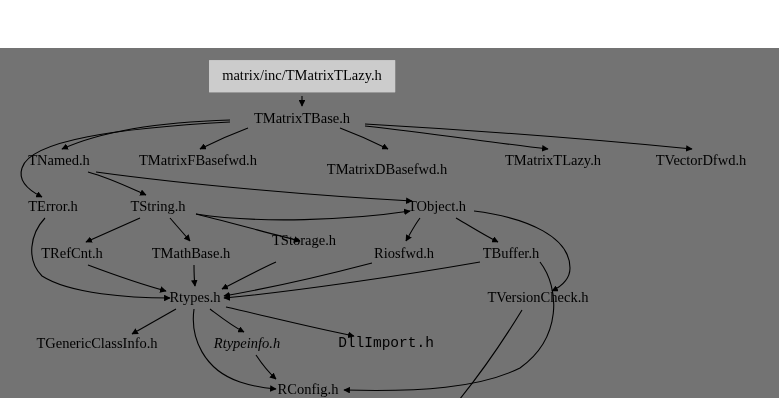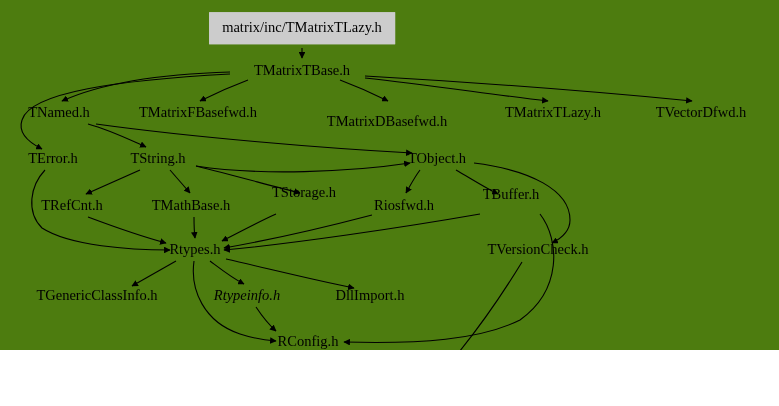--- a/index.html
+++ b/index.html
@@ -4,23 +4,24 @@
 <style>
   html, body {
     margin: 0;
     padding: 0;
     background: #ffffff;
   }
   #canvas {
     position: relative;
     width: 779px;
     height: 350px;
-    background: #4d7c0f;
+    background: #737373;
     overflow: hidden;
     font-family: "Liberation Serif", "DejaVu Serif", serif;
+    margin-top: 48px;
   }
   #edges {
     position: absolute;
     left: 0;
     top: 0;
     width: 779px;
     height: 406px;
   }
   .node {
     position: absolute;
@@ -91,22 +92,22 @@
       <div class="node plain" style="left: 387px; top: 121px; text-align: center;">TMatrixDBasefwd.h</div>
       <div class="node plain" style="left: 553px; top: 112px;">TMatrixTLazy.h</div>
       <div class="node plain" style="left: 701px; top: 112px;">TVectorDfwd.h</div>
       <div class="node plain" style="left: 53px; top: 158px;">TError.h</div>
       <div class="node plain" style="left: 158px; top: 158px;">TString.h</div>
       <div class="node plain" style="left: 437px; top: 158px;">TObject.h</div>
       <div class="node plain" style="left: 72px; top: 205px;">TRefCnt.h</div>
       <div class="node plain" style="left: 191px; top: 205px;">TMathBase.h</div>
       <div class="node plain" style="left: 304px; top: 192px;">TStorage.h</div>
       <div class="node plain" style="left: 404px; top: 205px;">Riosfwd.h</div>
-      <div class="node plain" style="left: 511px; top: 194px;">TBuffer.h</div>
+      <div class="node plain" style="left: 511px; top: 205px;">TBuffer.h</div>
       <div class="node plain" style="left: 195px; top: 249px;">Rtypes.h</div>
       <div class="node plain" style="left: 538px; top: 249px;">TVersionCheck.h</div>
       <div class="node plain" style="left: 97px; top: 295px;">TGenericClassInfo.h</div>
       <div class="node plain" style="left: 247px; top: 295px; font-style: italic;">Rtypeinfo.h</div>
-      <div class="node plain" style="left: 370px; top: 295px;">DllImport.h</div>
+      <div class="node plain" style="left: 386px; top: 295px; font-family: Liberation Mono, monospace;">DllImport.h</div>
       <div class="node plain" style="left: 308px; top: 341px;">RConfig.h</div>
       <div class="node plain" style="left: 427px; top: 382px;">RVersion.h</div>
     </div>
 </div>
 
 </body></html>

